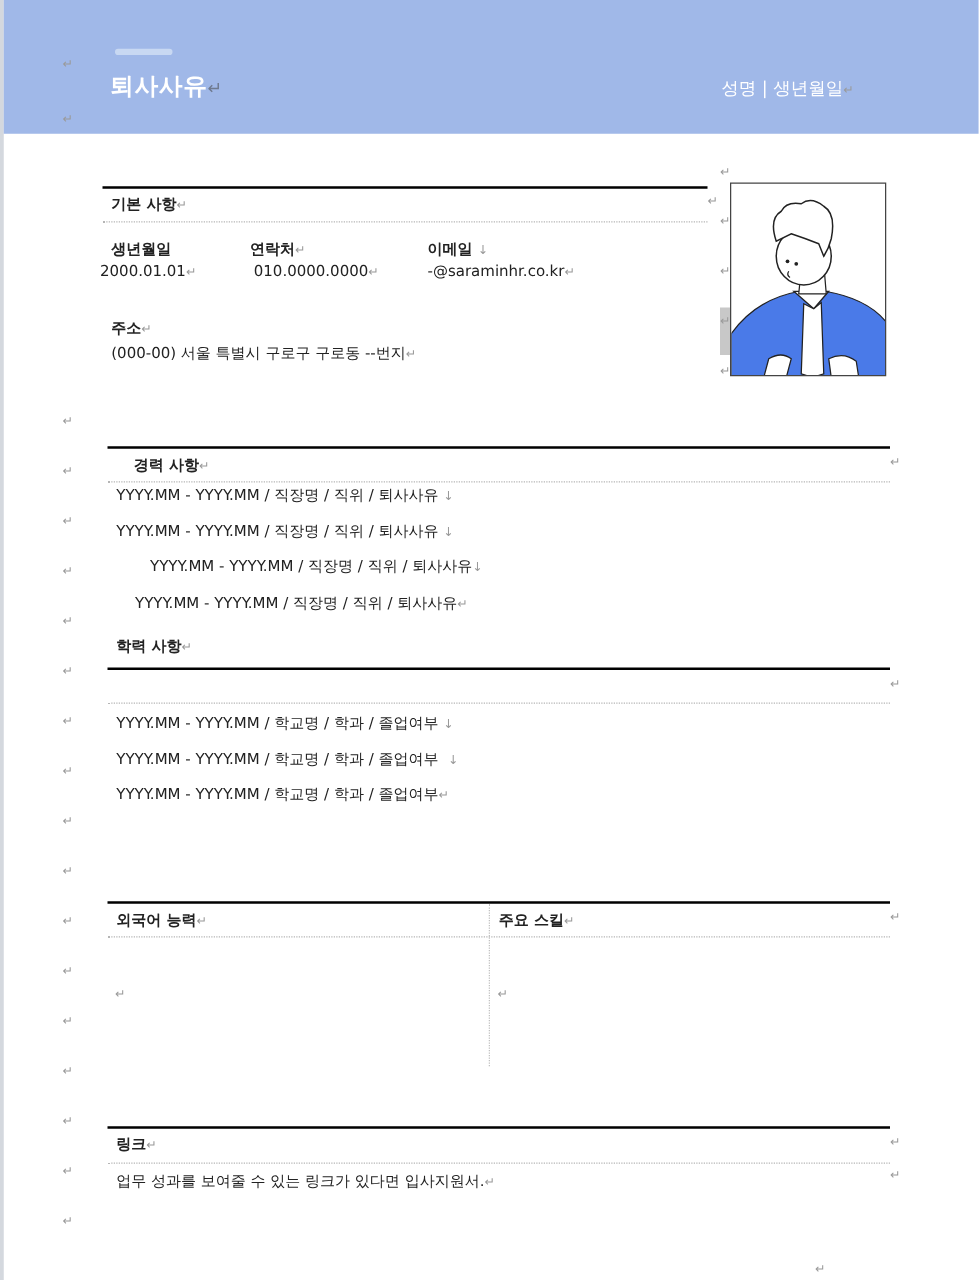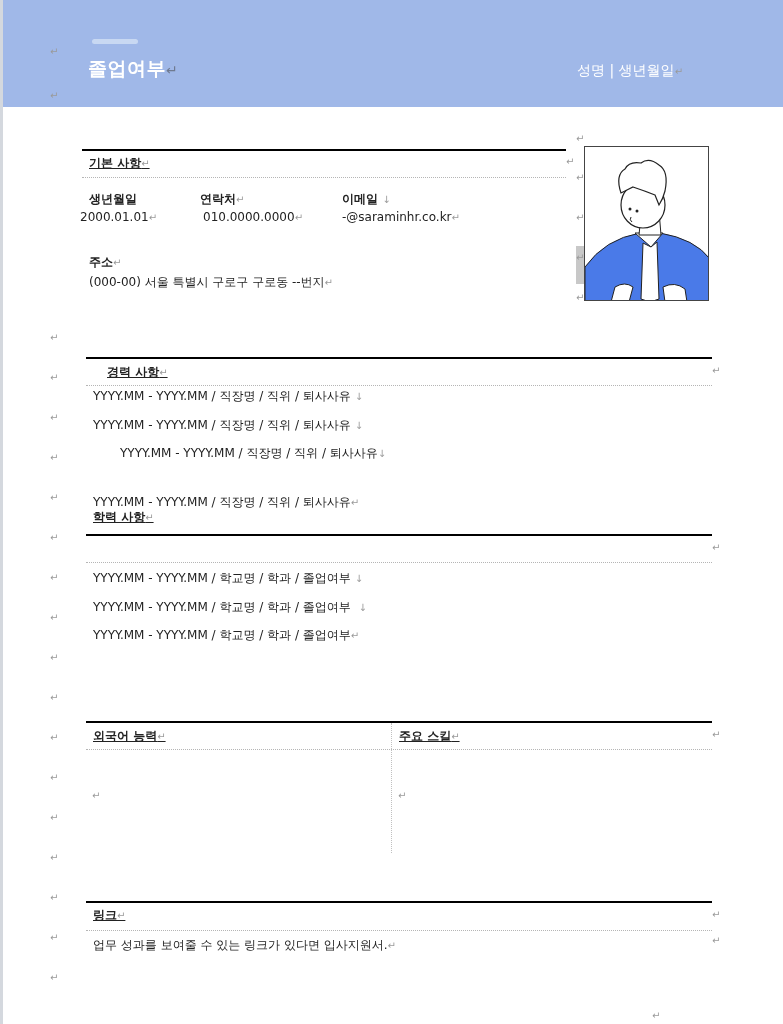--- a/index.html
+++ b/index.html
@@ -9,35 +9,35 @@
   .header { position: absolute; left: 3px; top: 0; width: 780px; height: 107px; background: #a0b8e8; }
   .header .pill { position: absolute; left: 89px; top: 39px; width: 46px; height: 5px; border-radius: 3px; background: #c8d8f2; }
   .header .title { position: absolute; left: 85px; top: 56px; font-size: 19px; font-weight: bold; color: #ffffff; letter-spacing: 0.5px; }
   .header .sub { position: absolute; left: 574px; top: 62px; font-size: 14px; color: #ffffff; }
   .pm { color: #9a9a9a; font-size: 10px; font-weight: normal; }
   .pm-dark { color: #6f7a90; font-size: 14px; font-weight: normal; }
   .margin-mark { position: absolute; left: 50px; font-size: 10px; color: #9a9a9a; }
   .right-mark { position: absolute; font-size: 10px; color: #9a9a9a; }
   .sec-line { position: absolute; height: 2px; background: #000; }
   .dot-line { position: absolute; height: 0; border-top: 1px dotted #b5b5b5; }
-  .sec-title { position: absolute; font-size: 12px; font-weight: bold; color: #222; text-decoration: underline; }
+  .sec-title { position: absolute; font-size: 12px; font-weight: bold; color: #222; }
   .txt { position: absolute; font-size: 12px; color: #222; white-space: nowrap; }
   .lbl { position: absolute; font-size: 12px; font-weight: bold; color: #222; }
   .photo { position: absolute; left: 584px; top: 146px; width: 125px; height: 155px; border: 1px solid #444; background: #fff; overflow: hidden; }
   .gray-tab { position: absolute; left: 576px; top: 246px; width: 10px; height: 38px; background: #c8c8c8; }
   .vdot { position: absolute; width: 0; border-left: 1px dotted #c0c0c0; }
 </style>
 </head>
 <body>
 
 <div class="leftbar"></div>
 
 <div class="header">
   <div class="pill"></div>
-  <div class="title"><span>졸업여부</span><span class="pm-dark">↵</span></div>
+  <div class="title"><span>퇴사사유</span><span class="pm-dark">↵</span></div>
   <div class="sub"><span>성명 | 생년월일</span><span class="pm">↵</span></div>
 </div>
 <div class="margin-mark" style="top:46px;">↵</div>
 <div class="margin-mark" style="top:90px;">↵</div>
 
 <div class="sec-line" style="left:82px; top:149px; width:484px;"></div>
 <div class="sec-title" style="left:89px; top:155px; font-weight:normal;"><span style="font-weight:bold;">기본 사항</span><span class="pm">↵</span></div>
 <div class="dot-line" style="left:82px; top:177px; width:484px;"></div>
 
 <div class="lbl" style="left:89px; top:191px;">생년월일</div>
@@ -93,21 +93,21 @@
 <div class="margin-mark" style="top:932px;">↵</div>
 <div class="margin-mark" style="top:972px;">↵</div>
 
 <div class="sec-line" style="left:86px; top:357px; width:626px;"></div>
 <div class="sec-title" style="left:93px; top:364px;margin-left:14px;"><span>경력 사항</span><span class="pm">↵</span></div>
 <div class="right-mark" style="left:712px; top:365px;">↵</div>
 <div class="dot-line" style="left:86px; top:385px; width:626px;"></div>
 <div class="txt" style="left:93px; top:388px;"><span>YYYY.MM - YYYY.MM / 직장명 / 직위 / 퇴사사유</span> <span class="pm">↓</span></div>
 <div class="txt" style="left:93px; top:417px;"><span>YYYY.MM - YYYY.MM / 직장명 / 직위 / 퇴사사유</span> <span class="pm">↓</span></div>
 <div class="txt" style="left:93px; top:445px;margin-left:27px;"><span>YYYY.MM - YYYY.MM / 직장명 / 직위 / 퇴사사유</span><span class="pm">↓</span></div>
-<div class="txt" style="left:93px; top:474px;margin-top:20px;"><span>YYYY.MM - YYYY.MM / 직장명 / 직위 / 퇴사사유</span><span class="pm">↵</span></div>
+<div class="txt" style="left:108px; top:474px;"><span>YYYY.MM - YYYY.MM / 직장명 / 직위 / 퇴사사유</span><span class="pm">↵</span></div>
 
 <div class="sec-line" style="left:86px; top:534px; width:626px;"></div>
 <div class="sec-title" style="left:93px; top:509px;"><span>학력 사항</span><span class="pm">↵</span></div>
 <div class="right-mark" style="left:712px; top:542px;">↵</div>
 <div class="dot-line" style="left:86px; top:562px; width:626px;"></div>
 <div class="txt" style="left:93px; top:570px;"><span>YYYY.MM - YYYY.MM / 학교명 / 학과 / 졸업여부</span> <span class="pm">↓</span></div>
 <div class="txt" style="left:93px; top:599px;"><span>YYYY.MM - YYYY.MM / 학교명 / 학과 / 졸업여부</span>&nbsp;&nbsp;<span class="pm">↓</span></div>
 <div class="txt" style="left:93px; top:627px;"><span>YYYY.MM - YYYY.MM / 학교명 / 학과 / 졸업여부</span><span class="pm">↵</span></div>
 
 <div class="sec-line" style="left:86px; top:721px; width:626px;"></div>

